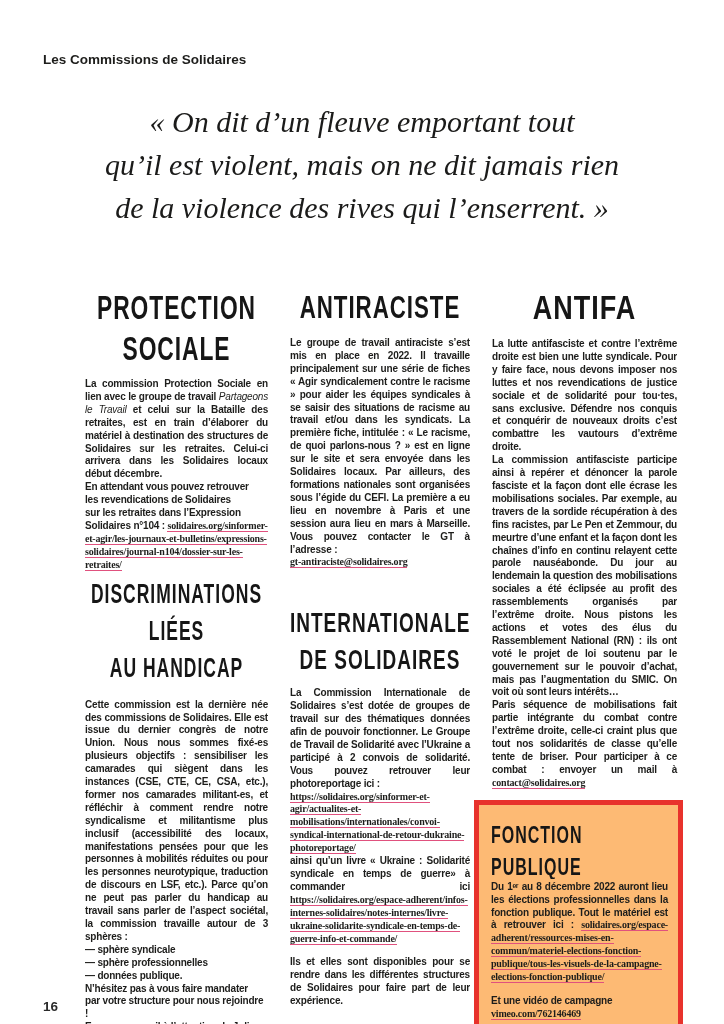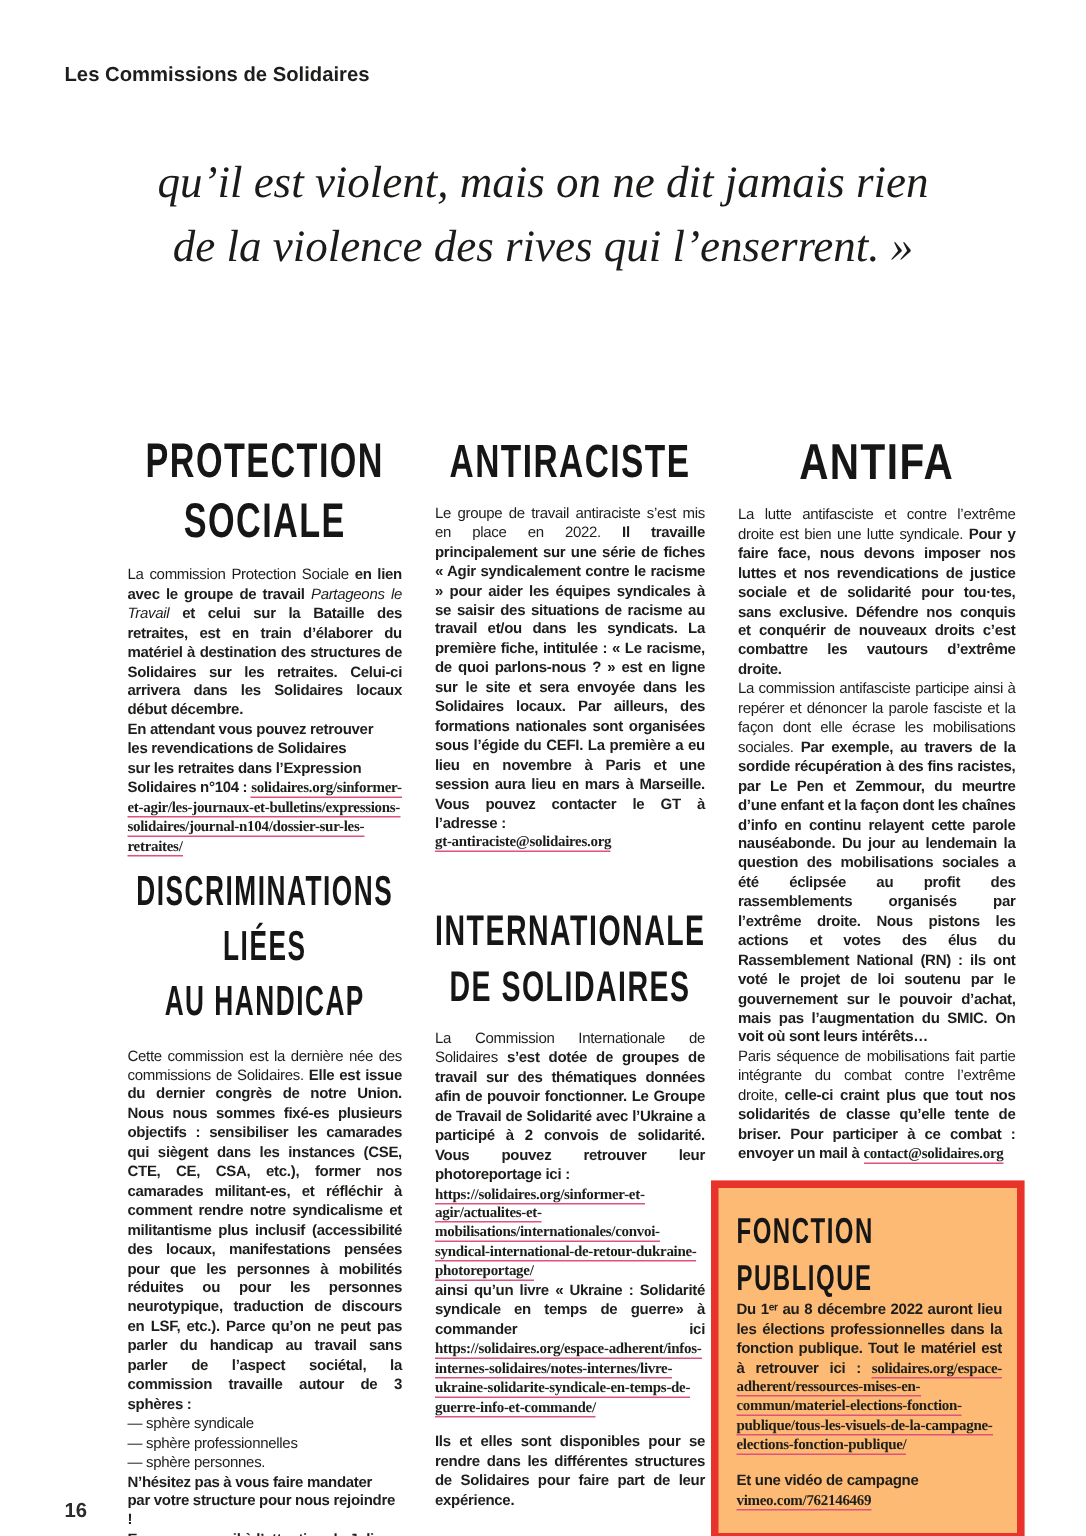--- a/index.html
+++ b/index.html
@@ -6,21 +6,21 @@
   .page{
     position:relative;
     width:724px;height:1024px;
     background:#ffffff;
     overflow:hidden;
     font-family:"Liberation Sans",sans-serif;
     color:#1d1d1b;
   }
   
   .page-header{
-    position:absolute;left:43px;top:42px;
+    position:absolute;left:43px;top:52px;
     font-size:13.5px;font-weight:bold;letter-spacing:0px;color:#1d1d1b;
   }
   
   .quote{
     position:absolute;left:52px;top:100px;width:620px;
     font-family:"Liberation Serif",serif;
     font-style:italic;
     font-size:30px;line-height:43px;
     text-align:center;color:#1b1b1a;
   }
@@ -58,21 +58,21 @@
   
   .para{
     margin:0;
     font-size:10px;line-height:12.9px;letter-spacing:-0.2px;
     text-align:justify;
     color:#1d1d1b;
   }
   .para.left{text-align:left;}
   .para.gap{margin-top:11px;}
   .run-n{font-weight:bold;}
-  .run-b{font-weight:normal;}
+  .run-b{font-weight:bold;}
   .run-i{font-style:italic;}
   .run-l{
     font-weight:bold;
     border-bottom:1.7px solid #e0517e;
     overflow-wrap:anywhere;
     cursor:pointer;
     font-family:Liberation Serif, serif;
   }
   
   .red-box{
@@ -88,36 +88,37 @@
   }
 </style>
 </head>
 <body>
 
 <div class="page">
 
   <div class="page-header">Les Commissions de Solidaires</div>
 
   <div class="quote">
+    <div class="quote-line">« On dit d’un fleuve emportant tout</div>
     <div class="quote-line">qu’il est violent, mais on ne dit jamais rien</div>
     <div class="quote-line">de la violence des rives qui l’enserrent. »</div>
   </div>
 
   <div class="columns">
 
     <div class="column">
       <section>
         <h2 class="stencil h-ps">PROTECTION<br>SOCIALE</h2>
         <p class="para"><span class="run-b">La commission Protection Sociale </span><span class="run-n">en lien avec le groupe de travail </span><span class="run-i">Partageons le Travail</span><span class="run-n"> et celui sur la Bataille des retraites, est en train d’élaborer du matériel à destination des structures de Solidaires sur les retraites. Celui-ci arrivera dans les Solidaires locaux début décembre.</span></p>
         <p class="para left"><span class="run-n">En attendant vous pouvez retrouver</span><br><span class="run-n">les revendications de Solidaires</span><br><span class="run-n">sur les retraites dans l’Expression</span><br><span class="run-n">Solidaires n°104 : </span><span class="run-l">solidaires.org/sinformer-et-agir/les-journaux-et-bulletins/expressions-solidaires/journal-n104/dossier-sur-les-retraites/</span></p>
       </section>
       <section class="sec-gap-sm">
         <h2 class="stencil h-disc">DISCRIMINATIONS<br>LIÉES<br>AU HANDICAP</h2>
         <p class="para"><span class="run-b">Cette commission est la dernière née des commissions de Solidaires. </span><span class="run-n">Elle est issue du dernier congrès de notre Union. Nous nous sommes fixé-es plusieurs objectifs : sensibiliser les camarades qui siègent dans les instances (CSE, CTE, CE, CSA, etc.), former nos camarades militant-es, et réfléchir à comment rendre notre syndicalisme et militantisme plus inclusif (accessibilité des locaux, manifestations pensées pour que les personnes à mobilités réduites ou pour les personnes neurotypique, traduction de discours en LSF, etc.). Parce qu’on ne peut pas parler du handicap au travail sans parler de l’aspect sociétal, la commission travaille autour de 3 sphères :</span></p>
-        <p class="para left"><span class="run-b">— sphère syndicale</span><br><span class="run-b">— sphère professionnelles</span><br><span class="run-b">— sphère personnes.</span></p>
+        <p class="para left"><span class="run-b">— sphère syndicale</span><br><span class="run-b">— sphère professionnelles</span><br><span class="run-b">— données publique.</span></p>
         <p class="para left"><span class="run-n">N’hésitez pas à vous faire mandater</span><br><span class="run-n">par votre structure pour nous rejoindre !</span><br><span class="run-n">Envoyez un mail à l’attention de Julie</span><br><span class="run-n">et d’Evelyne à </span><span class="run-l">contact@solidaires.org</span></p>
       </section>
     </div>
 
     <div class="column">
       <section>
         <h2 class="stencil h-anti">ANTIRACISTE</h2>
         <p class="para"><span class="run-b">Le groupe de travail antiraciste s’est mis en place en 2022. </span><span class="run-n">Il travaille principalement sur une série de fiches « Agir syndicalement contre le racisme » pour aider les équipes syndicales à se saisir des situations de racisme au travail et/ou dans les syndicats. La première fiche, intitulée : « Le racisme, de quoi parlons-nous ? » est en ligne sur le site et sera envoyée dans les Solidaires locaux. Par ailleurs, des formations nationales sont organisées sous l’égide du CEFI. La première a eu lieu en novembre à Paris et une session aura lieu en mars à Marseille. Vous pouvez contacter le GT à l’adresse :</span><br><span class="run-l">gt-antiraciste@solidaires.org</span></p>
       </section>
       <section class="sec-gap-md">

